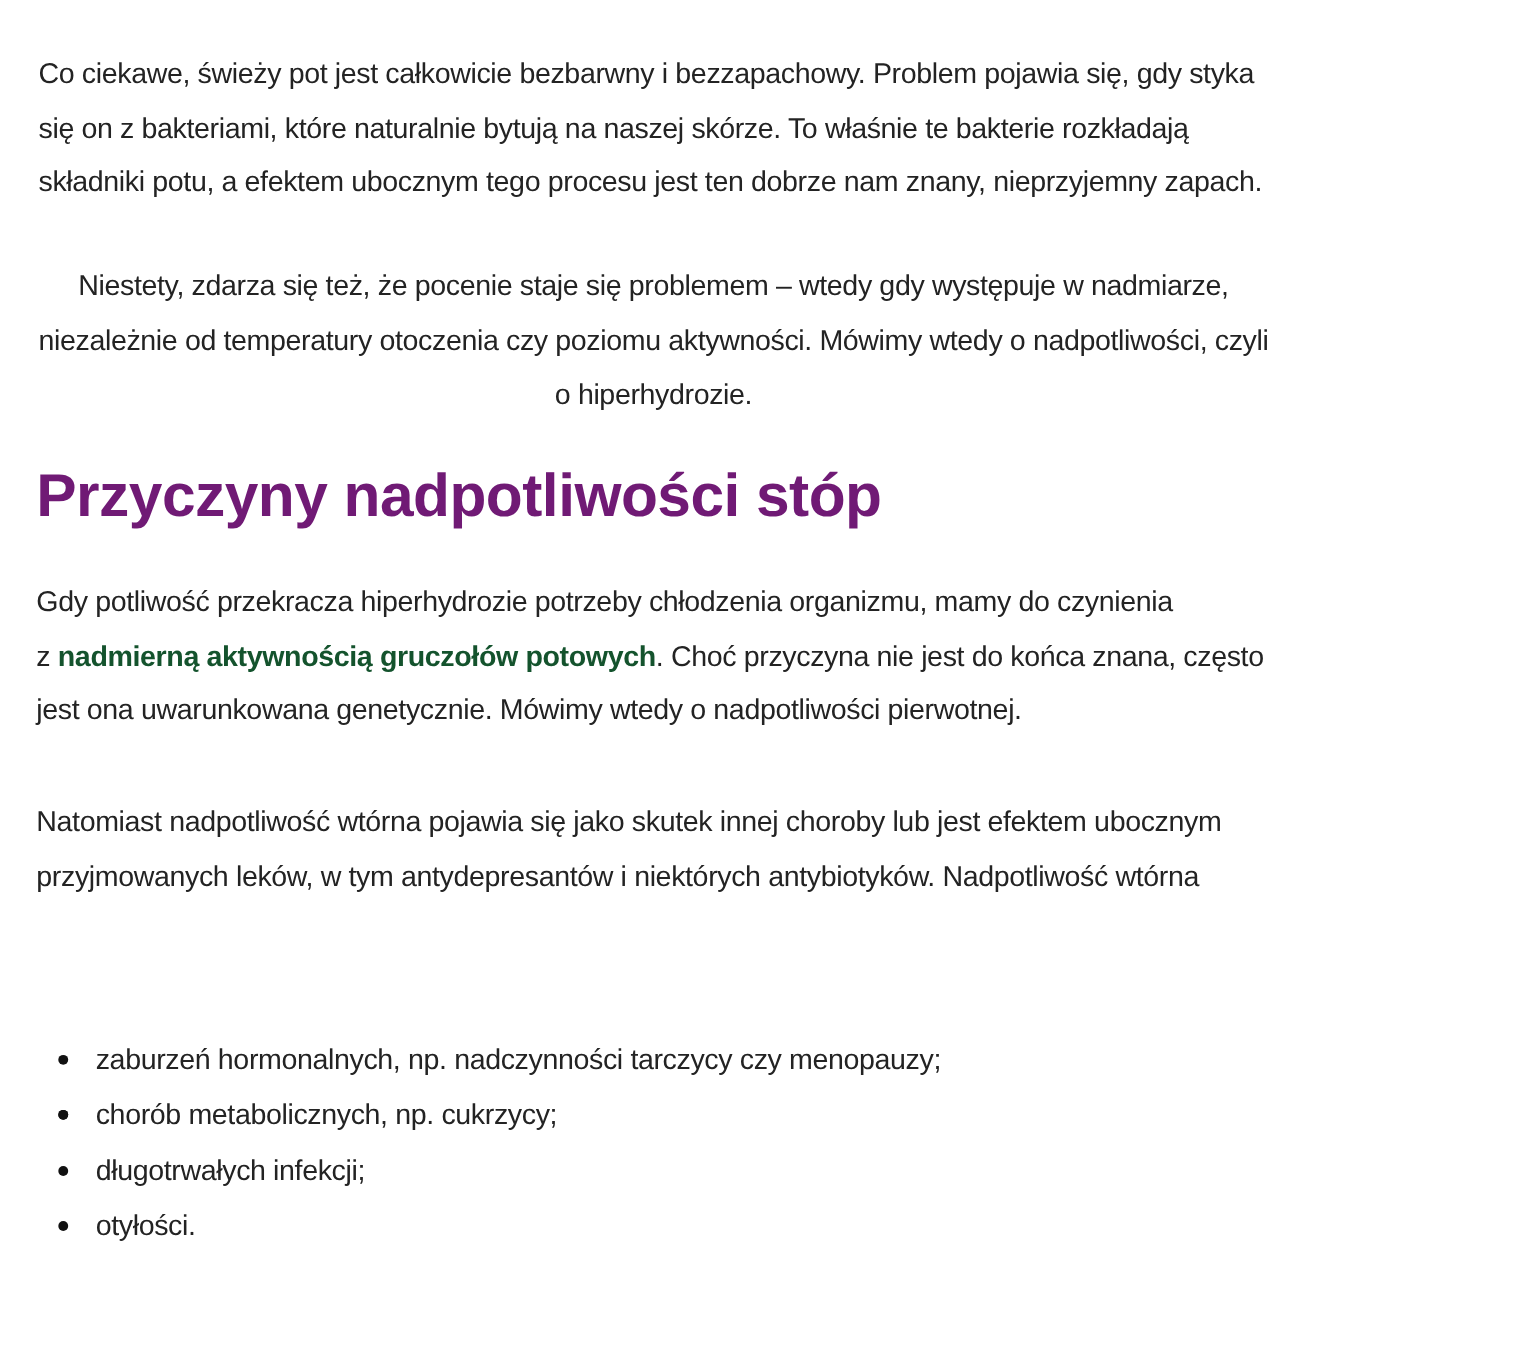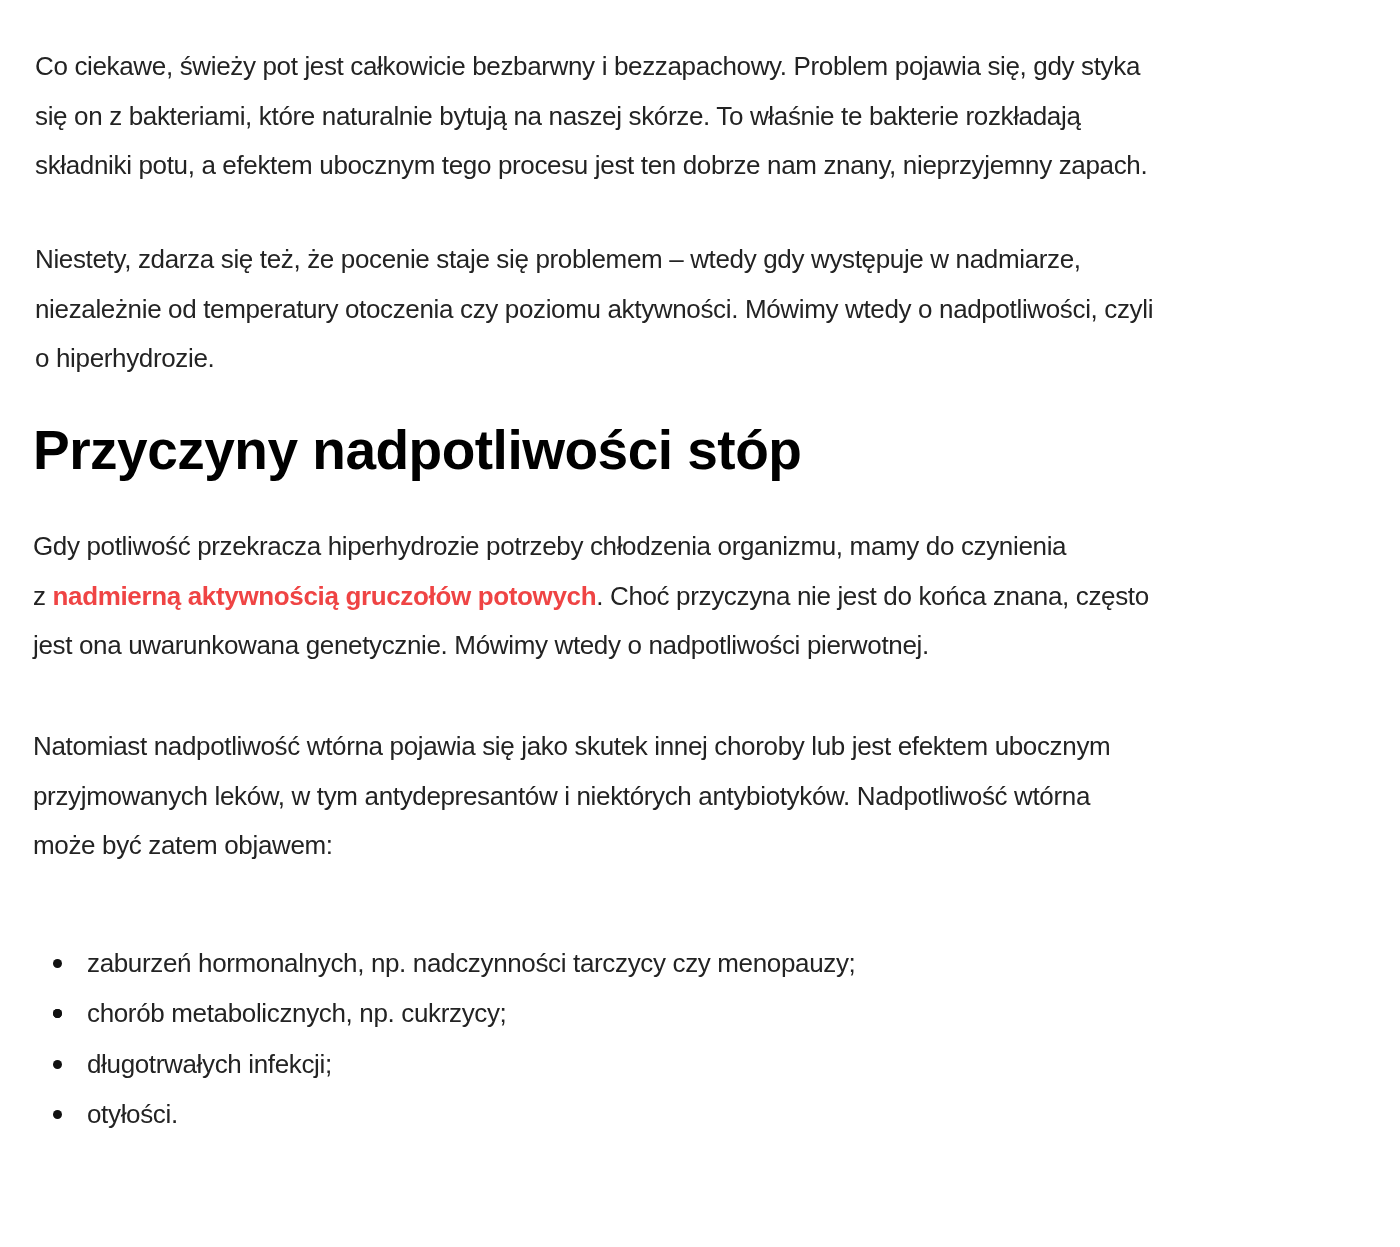--- a/index.html
+++ b/index.html
@@ -23,36 +23,36 @@
       position: absolute;
       left: 35px;
       margin: 0;
       font-size: 26px;
       line-height: 49.5px;
       letter-spacing: -0.35px;
       white-space: nowrap;
     }
     .line { display: block; }
     .p1 { top: 42px; }
-    .p2 { top: 235px; }
+    .p2 { top: 235px; text-align: center; }
     .p3 { top: 522px; left: 33px; }
     .p4 { top: 722px; left: 33px; }
     .heading {
       position: absolute;
       left: 33px;
       top: 414px;
       margin: 0;
       font-size: 55px;
       line-height: 72px;
       font-weight: bold;
-      color: #000000;
+      color: #701a75;
       letter-spacing: -0.5px;
       white-space: nowrap;
     }
-    strong { color: #ef4444; font-weight: bold; }
+    strong { color: #14532d; font-weight: bold; }
     .list {
       position: absolute;
       left: 33px;
       top: 922px;
       margin: 16px;
       padding: 0;
       list-style: none;
       font-size: 26px;
       line-height: 50.4px;
       letter-spacing: -0.35px;
@@ -93,21 +93,20 @@
 
   <p class="para p3">
     <span class="line">Gdy potliwość przekracza hiperhydrozie potrzeby chłodzenia organizmu, mamy do czynienia</span>
     <span class="line"><span>z </span><strong>nadmierną aktywnością gruczołów potowych</strong><span>. Choć przyczyna nie jest do końca znana, często</span></span>
     <span class="line">jest ona uwarunkowana genetycznie. Mówimy wtedy o nadpotliwości pierwotnej.</span>
   </p>
 
   <p class="para p4">
     <span class="line">Natomiast nadpotliwość wtórna pojawia się jako skutek innej choroby lub jest efektem ubocznym</span>
     <span class="line">przyjmowanych leków, w tym antydepresantów i niektórych antybiotyków. Nadpotliwość wtórna</span>
-    <span class="line">może być zatem objawem:</span>
   </p>
 
   <ul class="list">
     <li><span class="bullet"></span><span>zaburzeń hormonalnych, np. nadczynności tarczycy czy menopauzy;</span></li>
     <li><span class="bullet"></span></li>
     <li><span class="bullet"></span><span>chorób metabolicznych, np. cukrzycy;</span></li>
     <li><span class="bullet"></span><span>długotrwałych infekcji;</span></li>
     <li><span class="bullet"></span><span>otyłości.</span></li>
   </ul>
 

